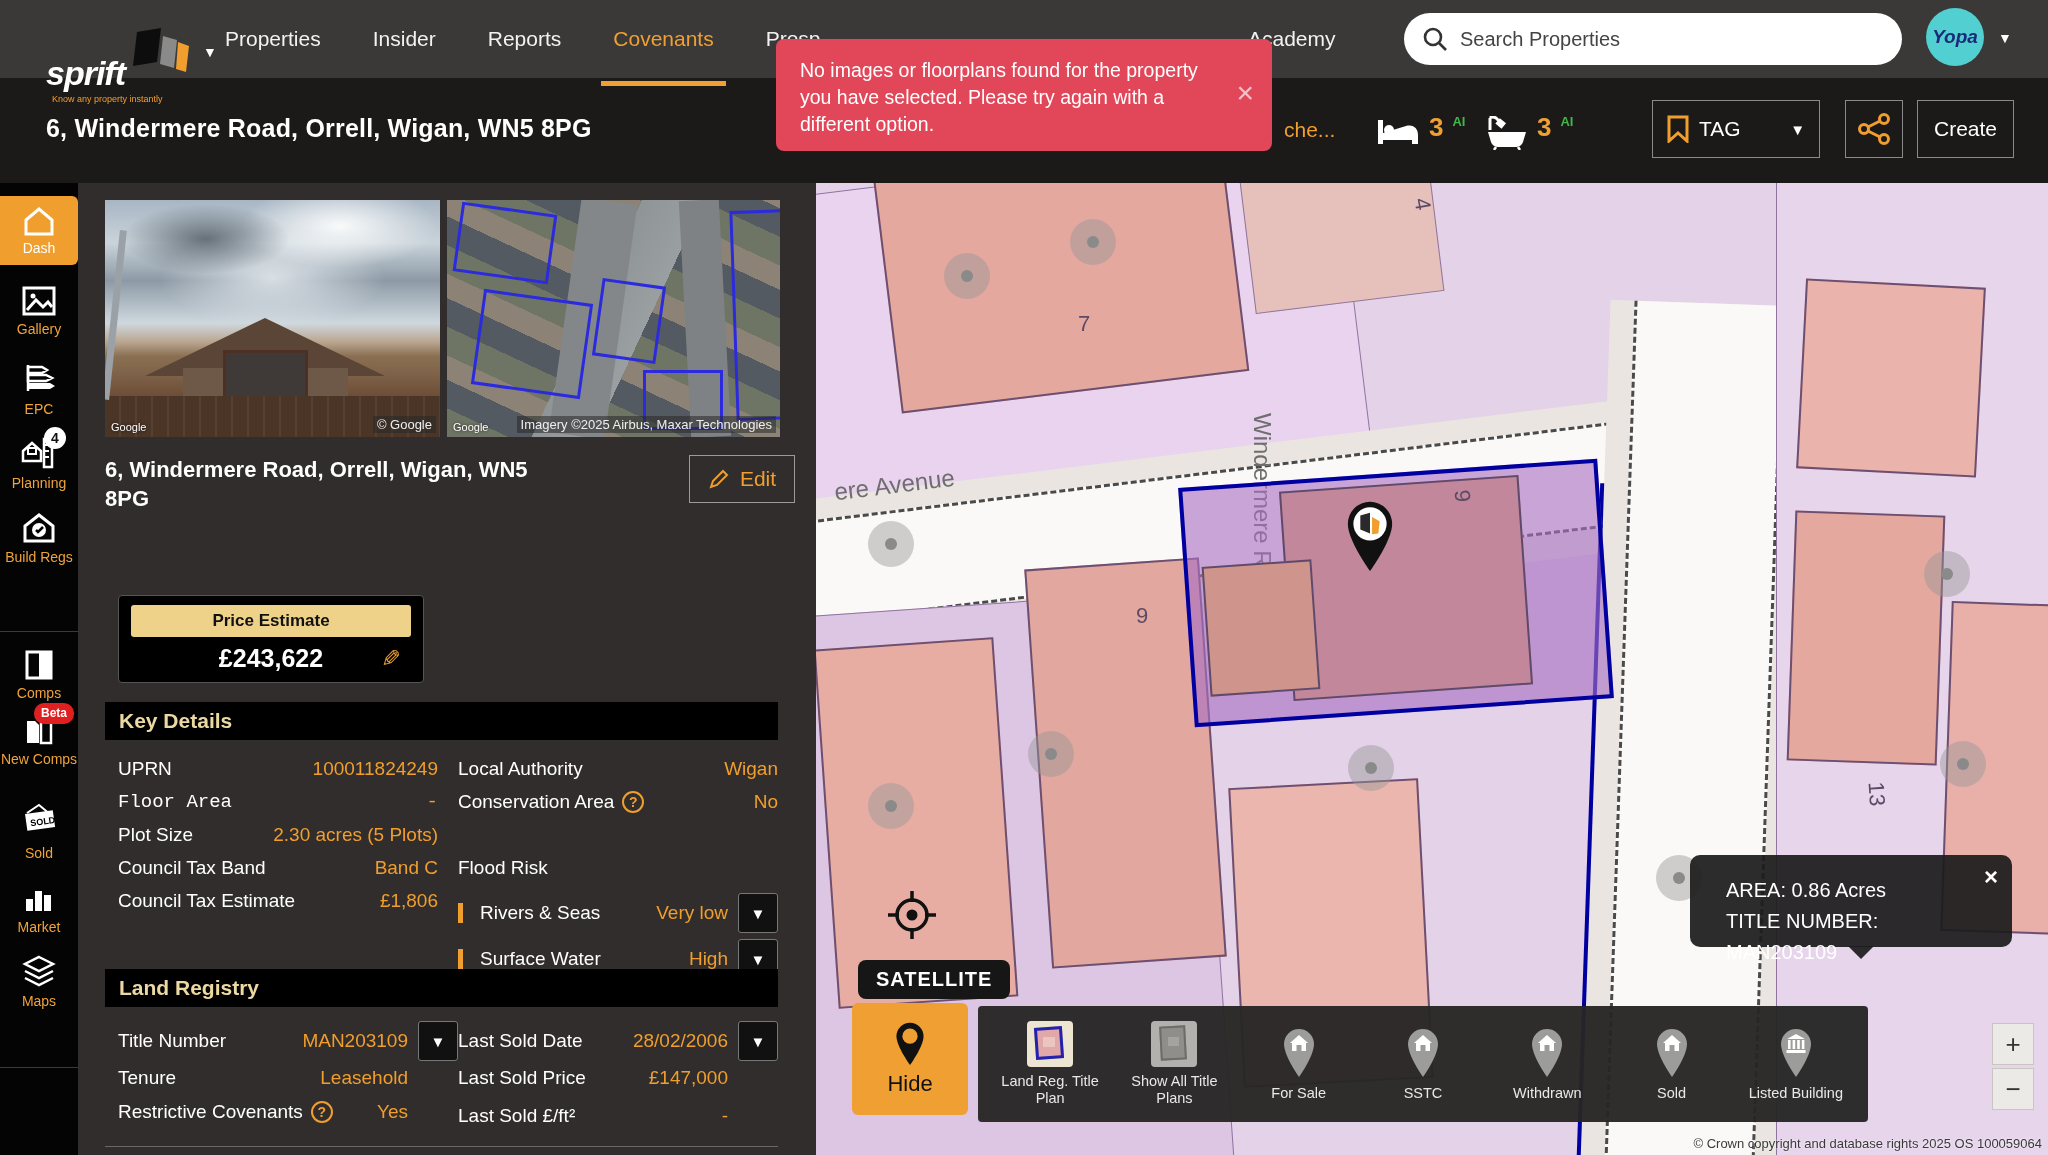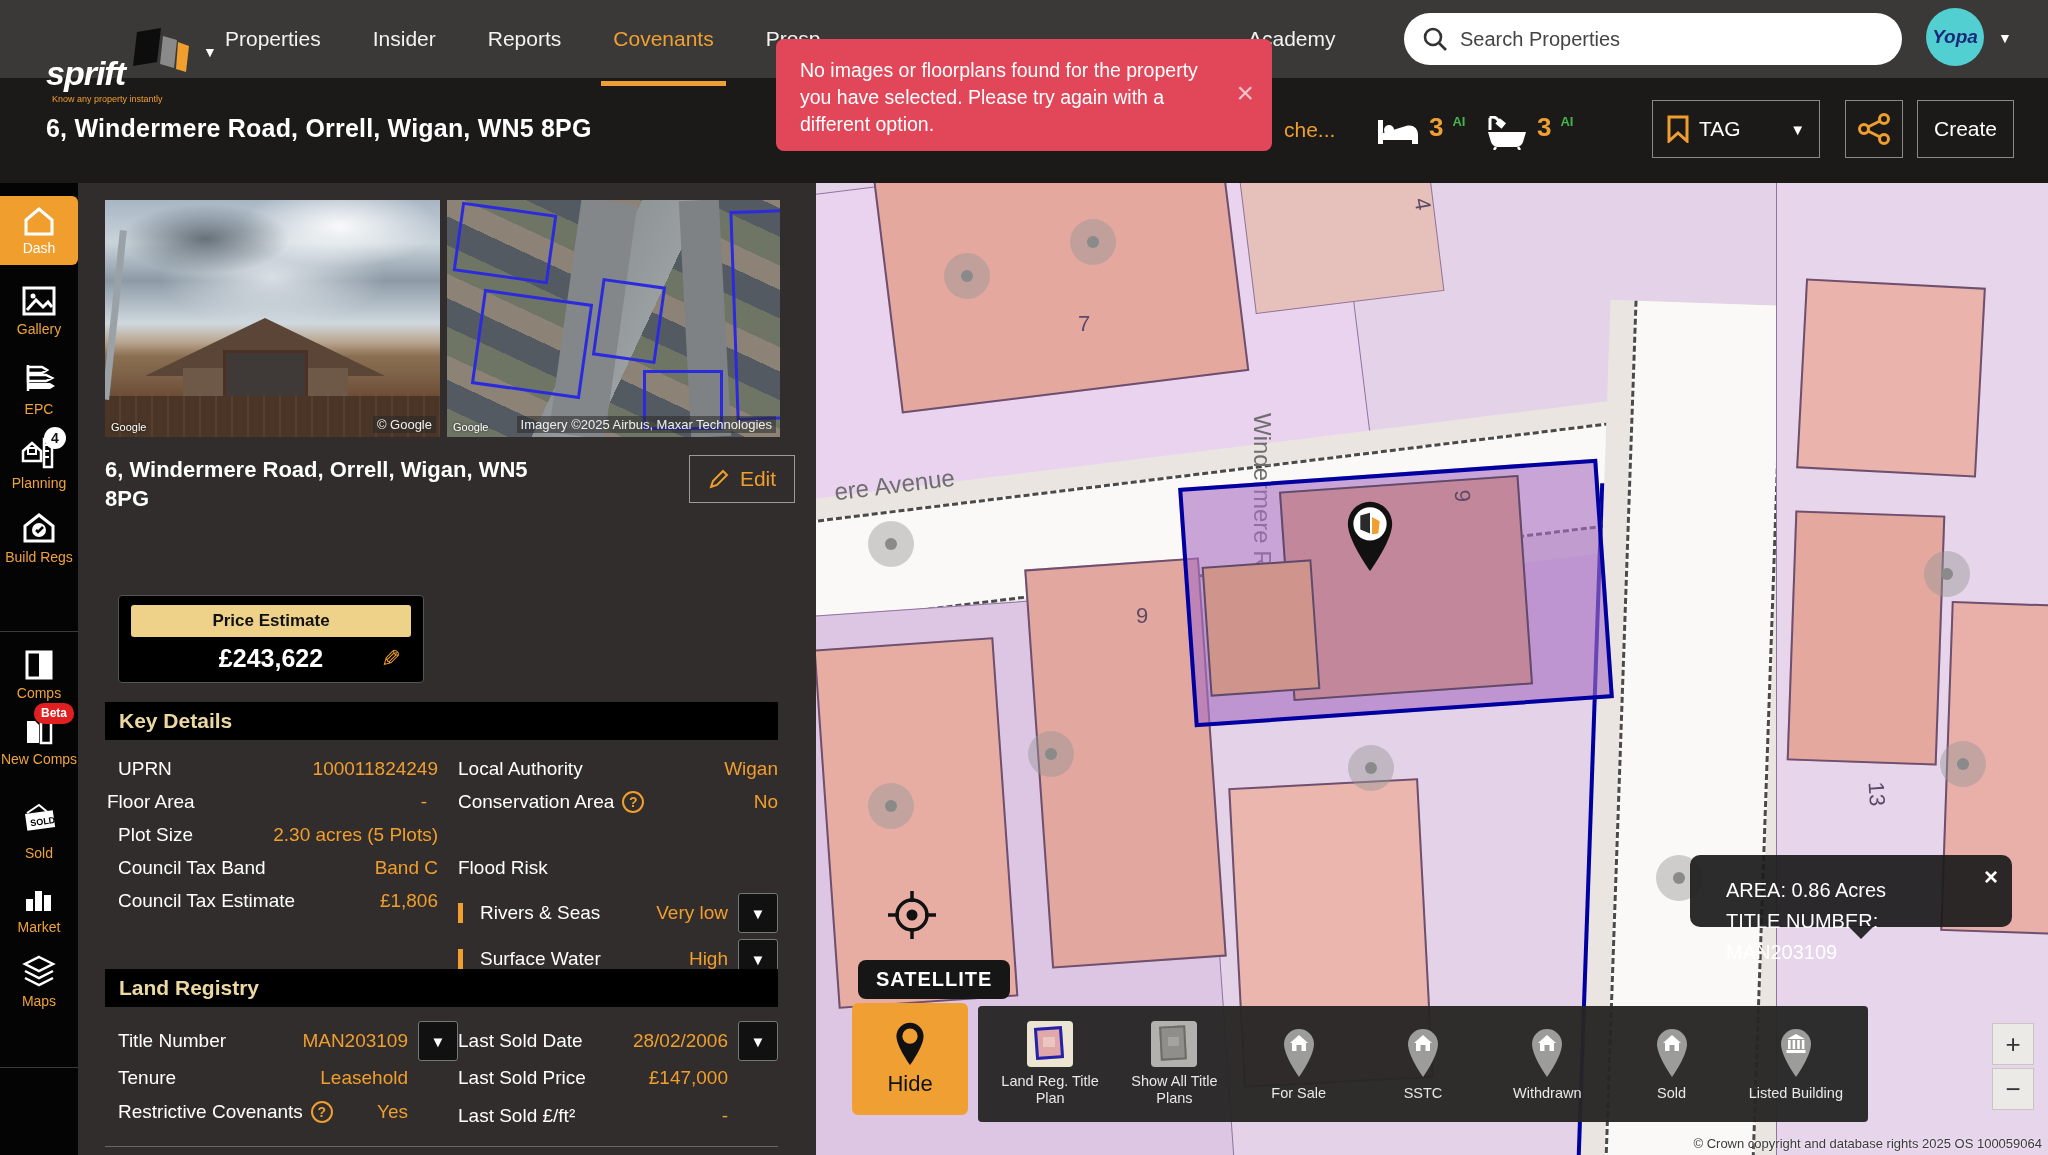--- a/index.html
+++ b/index.html
@@ -85,21 +85,21 @@
   .plotnum { position:absolute; color:#5c4a66; font-size:22px; }
   .gmarker { position:absolute; width:46px; height:46px; border-radius:50%; background:rgba(150,150,150,.45); }
   .gmarker::after { content:""; position:absolute; left:17px; top:17px; width:12px; height:12px; border-radius:50%; background:#8a8a8a; }
   .road-label { position:absolute; color:#6e6e6e; font-size:24px; white-space:nowrap; }
 
   .sat-pill { position:absolute; left:42px; top:777px; background:#161616; color:#fff; font-size:20px; font-weight:bold; letter-spacing:1px; padding:8px 18px; border-radius:8px; z-index:26; }
   .hide-btn { position:absolute; left:36px; top:820px; width:116px; height:112px; background:#f0a032; border-radius:6px; display:flex; flex-direction:column; align-items:center; justify-content:center; gap:6px; color:#111; font-size:22px; z-index:26; cursor:pointer; }
   .map-toolbar { position:absolute; left:162px; top:823px; width:890px; height:116px; background:rgba(38,37,36,.96); border-radius:4px; display:flex; align-items:center; justify-content:space-around; padding:0 10px; z-index:25; }
   .tb-item { display:flex; flex-direction:column; align-items:center; gap:6px; color:#e8e8e8; font-size:14.5px; line-height:17px; text-align:center; width:104px; cursor:pointer; }
   .thumb { width:46px; height:46px; border-radius:4px; position:relative; overflow:hidden; }
-  .map-tooltip { position:absolute; left:874px; top:672px; width:322px; height:72px; background:rgba(28,28,28,.93); border-radius:10px; color:#fff; z-index:30; padding:20px 20px 0 36px; }
+  .map-tooltip { position:absolute; left:874px; top:672px; width:322px; height:92px; background:rgba(28,28,28,.93); border-radius:10px; color:#fff; z-index:30; padding:20px 20px 0 36px; }
   .map-tooltip .line { font-size:20px; line-height:31px; }
   .map-tooltip .tt-close { position:absolute; right:14px; top:8px; color:#fff; font-size:24px; font-weight:bold; cursor:pointer; }
   .map-tooltip::after { content:""; position:absolute; left:158px; bottom:-12px; border-left:13px solid transparent; border-right:13px solid transparent; border-top:13px solid rgba(28,28,28,.93); }
   .zoomctl { position:absolute; left:1176px; top:840px; width:42px; z-index:26; }
   .zoomctl .zbtn { width:42px; height:42px; background:#eceae7; border:1px solid #c9c6c2; color:#333; font-size:26px; display:flex; align-items:center; justify-content:center; cursor:pointer; }
   .map-copyright { position:absolute; right:6px; bottom:4px; color:#3a3a3a; font-size:13px; z-index:24; text-shadow:0 0 3px rgba(255,255,255,.9); }
 
   .pin-main { position:absolute; left:526px; top:316px; z-index:20; }
   .crosshair { position:absolute; left:70px; top:706px; z-index:18; }
 </style>
@@ -325,21 +325,21 @@
         <span class="amount">£243,622</span>
         <span class="pencil">✎</span>
       </div>
     </div>
 
     <div class="sec-hdr" style="top:519px;">Key Details</div>
     <div class="kv" style="left:40px; top:575px; width:320px;">
         <span class="k">UPRN</span>
         <span class="v">100011824249</span>
       </div>
-    <div class="kv" style="left:29px; top:608px; width:320px;">
+    <div class="kv" style="left:40px; top:608px; width:320px;font-family:Liberation Mono, monospace;">
         <span class="k">Floor Area</span>
         <span class="v">-</span>
       </div>
     <div class="kv" style="left:40px; top:641px; width:320px;">
         <span class="k">Plot Size</span>
         <span class="v">2.30 acres (5 Plots)</span>
       </div>
     <div class="kv" style="left:40px; top:674px; width:320px;">
         <span class="k">Council Tax Band</span>
         <span class="v">Band C</span>

